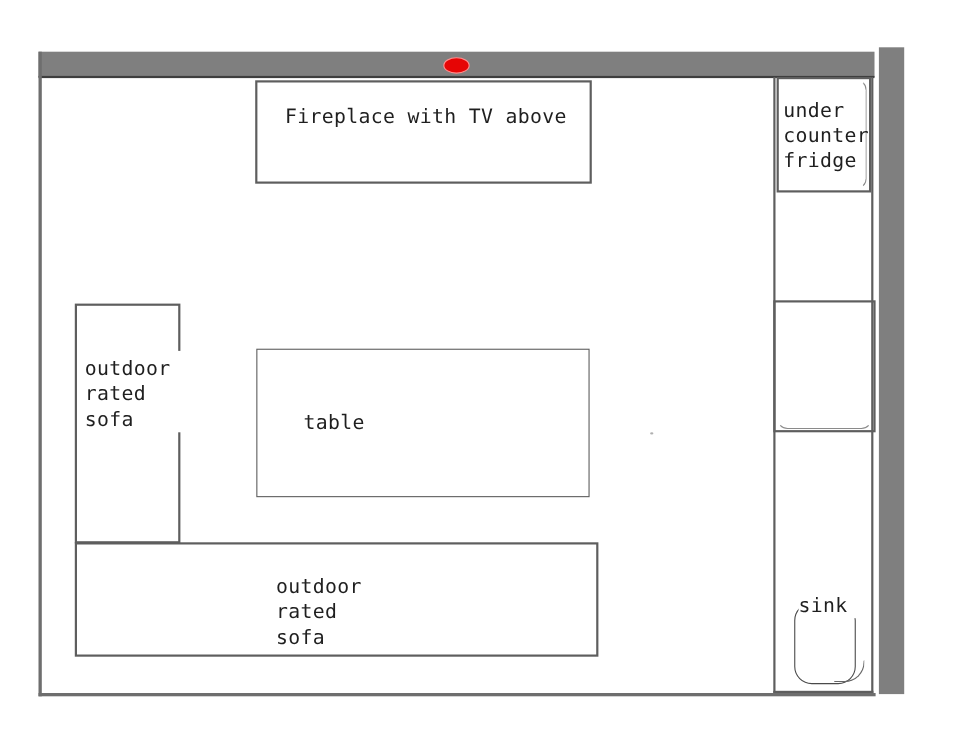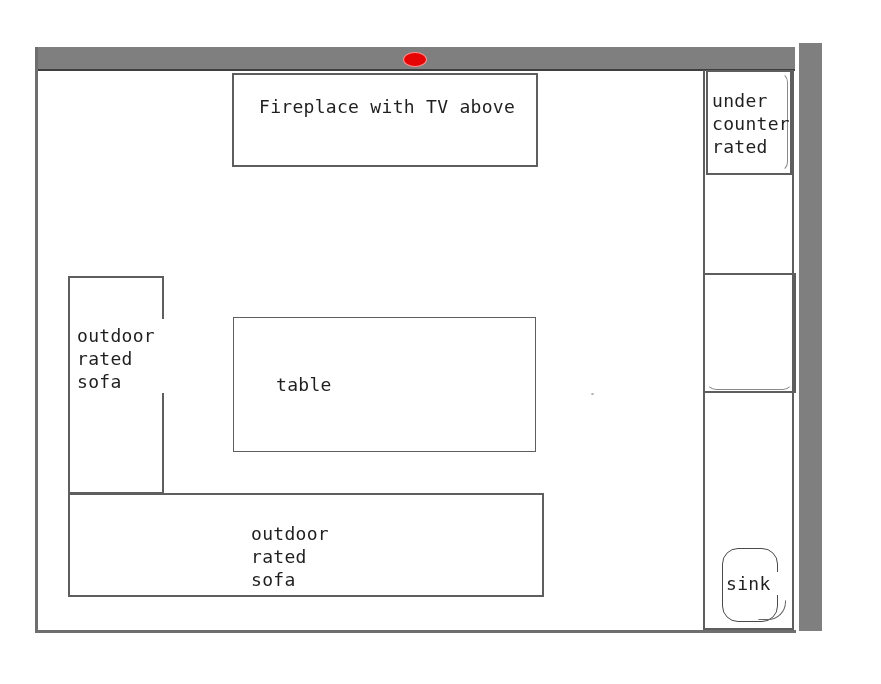--- a/index.html
+++ b/index.html
@@ -66,28 +66,28 @@
 
   <div class="box" style="left:703px; top:70px; width:91px; height:560px; border-top:none;"></div>
 
   <div class="box" style="left:232px; top:73px; width:306px; height:94px;"></div>
   <div class="label" style="left:259px; top:95px;">Fireplace with TV above</div>
 
   <div class="box" style="left:706px; top:70px; width:86px; height:105px;"></div>
   <div class="detail" style="left:710px; top:72px; width:78px; height:100px; border-right-color:#8a8a8a; border-radius:10px;"></div>
   <div class="label" style="left:712px; top:89px;">under
 counter
-rated</div>
+fridge</div>
 
   <div class="box" style="left:703px; top:273px; width:93px; height:120px;"></div>
   <div class="detail" style="left:706px; top:276px; width:87px; height:114px; border-bottom-color:#8a8a8a; border-radius:0 0 10px 10px;"></div>
 
   <div class="box thinbox" style="left:722px; top:548px; width:56px; height:74px; border-radius:16px; border-color:#4a4a4a;"></div>
   <div class="detail" style="left:758px; top:600px; width:28px; height:20px; border-right-color:#666666; border-bottom-color:#666666; border-radius:0 0 18px 0;"></div>
-  <div class="label erase" style="left:726px; top:572px; width:53px;">sink</div>
+  <div class="label erase" style="left:726px; top:539px; width:53px;">sink</div>
 
   <div class="box" style="left:68px; top:276px; width:96px; height:218px;"></div>
   <div class="label erase" style="left:77px; top:319px; width:89px; padding-top:5px;">outdoor
 rated
 sofa</div>
 
   <div class="box thinbox" style="left:233px; top:317px; width:303px; height:135px;"></div>
   <div class="label" style="left:276px; top:373px;">table</div>
 
   <div class="box" style="left:68px; top:493px; width:476px; height:104px;"></div>

